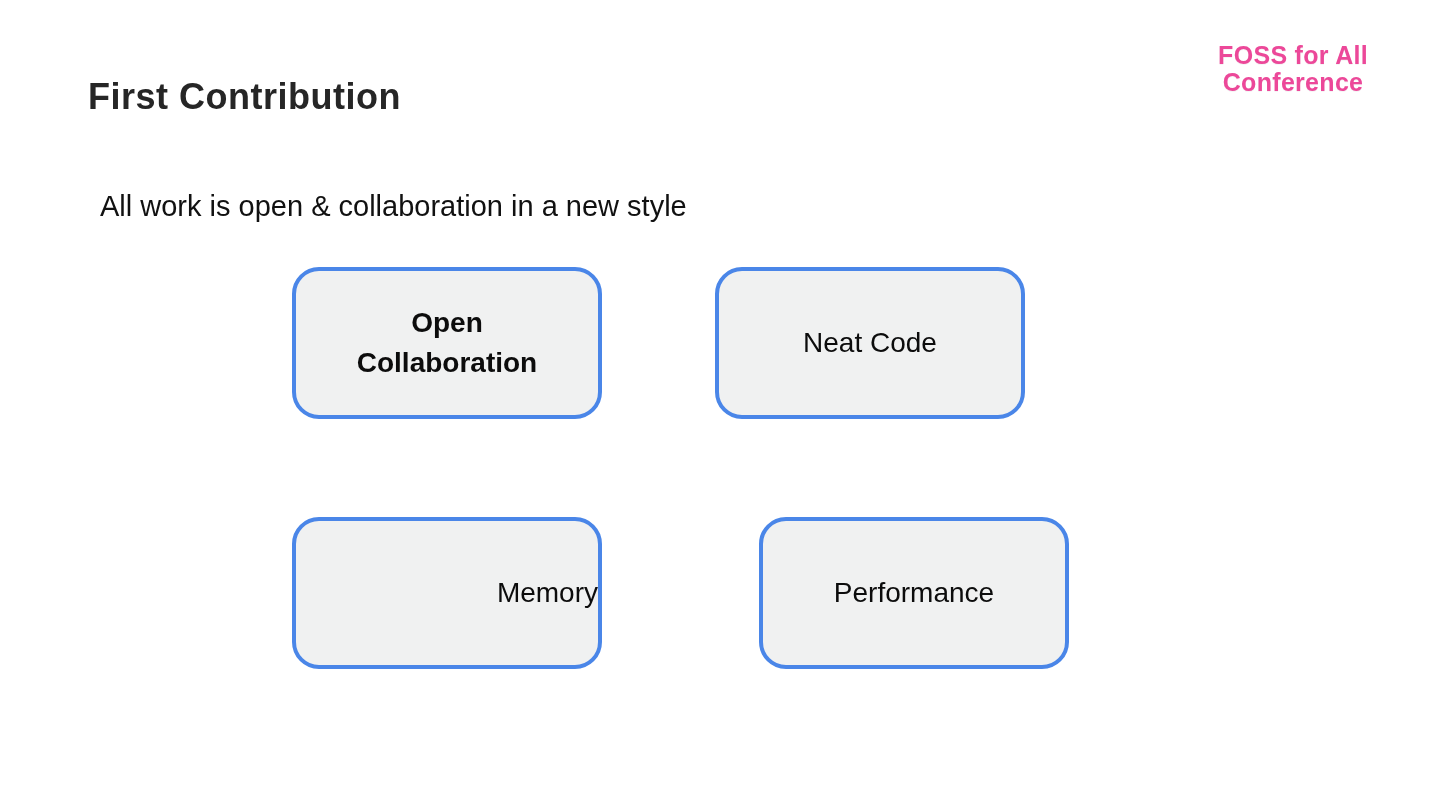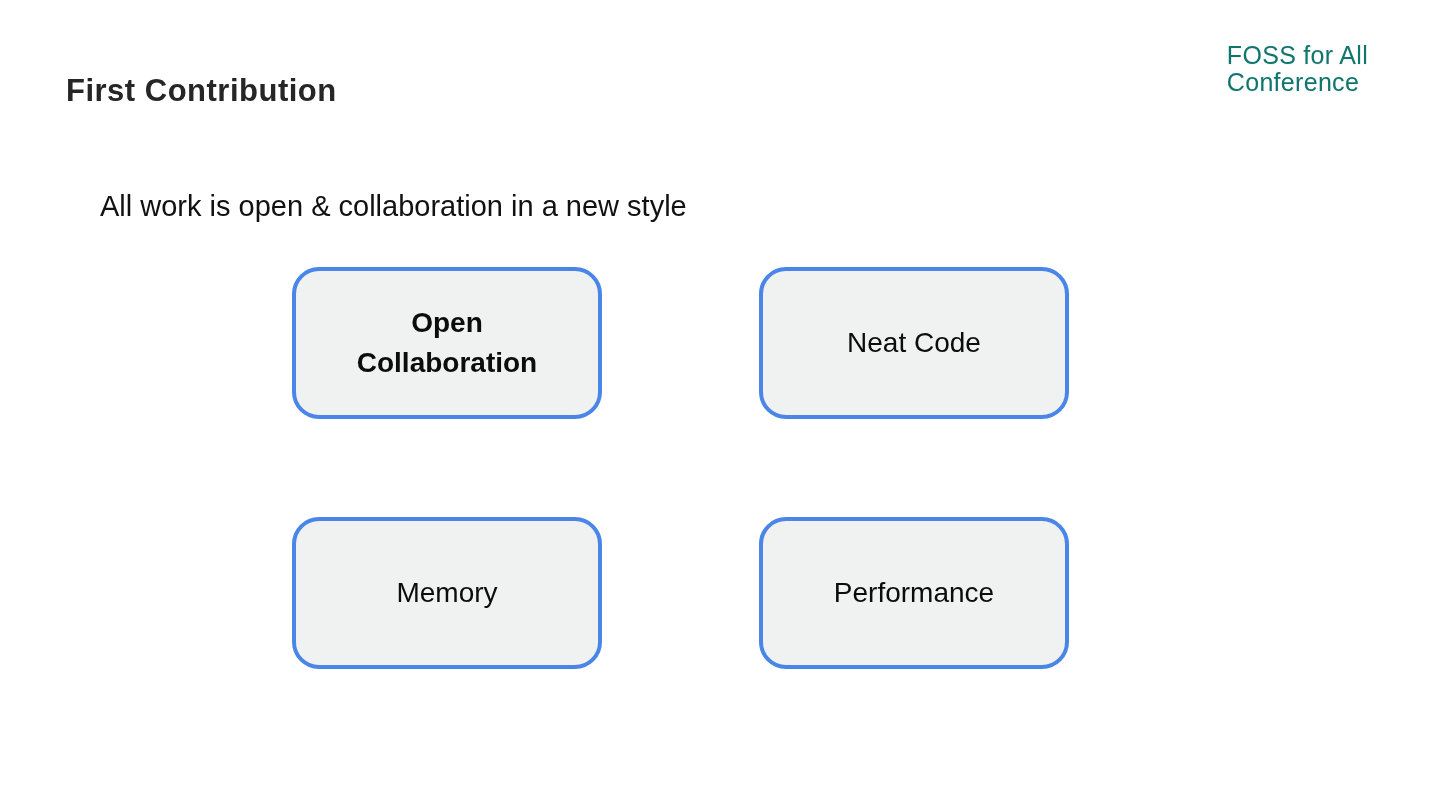--- a/index.html
+++ b/index.html
@@ -10,47 +10,47 @@
   }
   .slide {
     position: relative;
     width: 1440px;
     height: 810px;
     background: #ffffff;
     overflow: hidden;
   }
   .slide-title {
     position: absolute;
-    left: 66px;
+    left: 88px;
     top: 52px;
-    font-size: 31px;
+    font-size: 36px;
     font-weight: bold;
     color: #262626;
     letter-spacing: 0.5px;
     white-space: nowrap;
   }
   .slide-subtitle {
     position: absolute;
     left: 100px;
     top: 145px;
     font-size: 29px;
     font-weight: normal;
     color: #111111;
     white-space: nowrap;
     margin-top: 45px;
   }
   .conference-logo {
     position: absolute;
     top: 42px;
     right: 72px;
-    text-align: left;
+    text-align: center;
     font-size: 25px;
-    font-weight: normal;
+    font-weight: bold;
     line-height: 27px;
-    color: #0f766e;
+    color: #ec4899;
     text-shadow: 0 1px 0 #f5f5f5;
     letter-spacing: 0.3px;
   }
   .concept-box {
     position: absolute;
     width: 310px;
     height: 152px;
     background: #f0f1f1;
     border: 4px solid #4a86e8;
     border-radius: 27px;
@@ -60,22 +60,22 @@
     justify-content: center;
   }
   .concept-box .box-label {
     font-size: 28px;
     color: #0c0c0c;
     text-align: center;
     line-height: 40px;
     max-width: 240px;
   }
   .box-pos-1 { left: 292px; top: 267px; font-weight: bold; }
-  .box-pos-2 { left: 759px; top: 267px; }
-  .box-pos-3 { left: 292px; top: 517px; }
+  .box-pos-2 { left: 715px; top: 267px; }
+  .box-pos-3 { left: 292px; top: 517px; justify-content: flex-end; }
   .box-pos-4 { left: 759px; top: 517px; }
 </style>
 </head>
 <body>
 
 <div class="slide">
 
   <h1 class="slide-title">First Contribution</h1>
 
   <div class="conference-logo">

